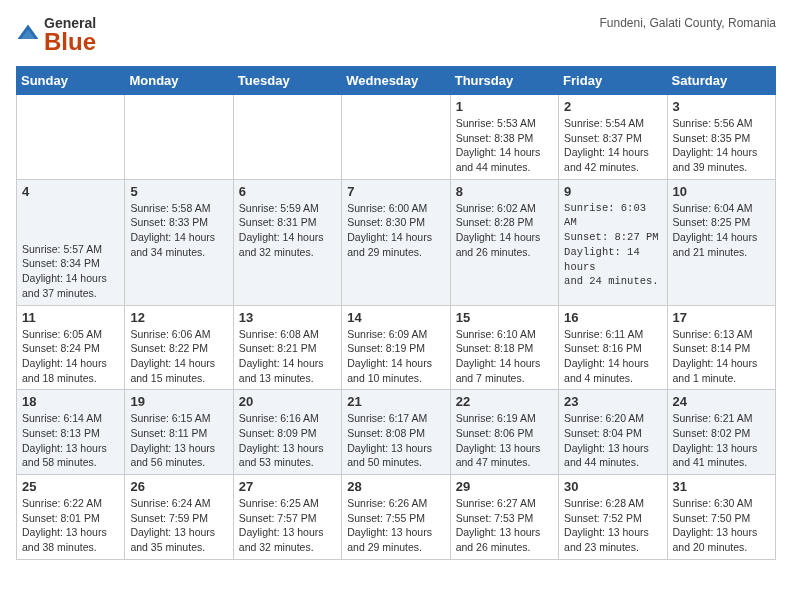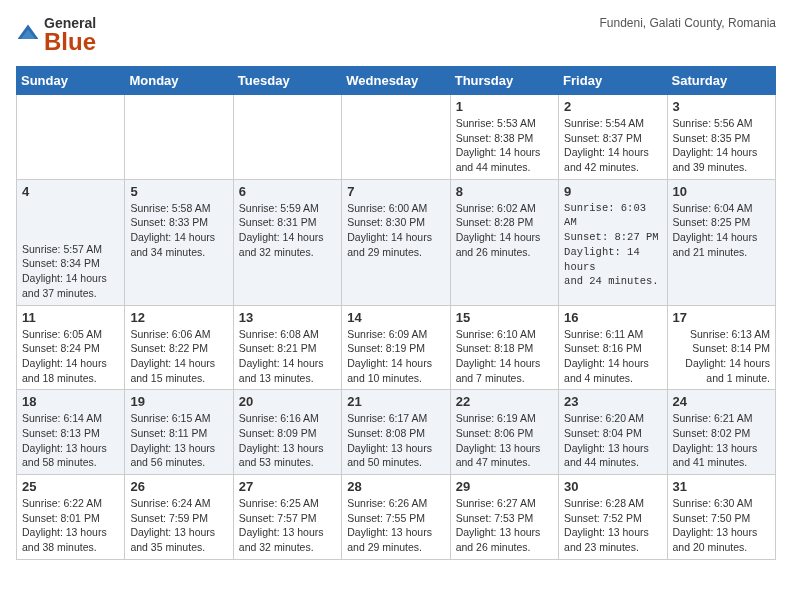--- a/index.html
+++ b/index.html
@@ -241,21 +241,21 @@
         </td>
         <td>
           <span class="day-number">16</span>
           <div class="day-info" style="white-space: pre-line;">Sunrise: 6:11 AM
 Sunset: 8:16 PM
 Daylight: 14 hours
 and 4 minutes.</div>
         </td>
         <td>
           <span class="day-number">17</span>
-          <div class="day-info" style="white-space: pre-line; text-align: right;">Sunrise: 6:13 AM
+          <div class="day-info" style="white-space: pre-line;">Sunrise: 6:13 AM
 Sunset: 8:14 PM
 Daylight: 14 hours
 and 1 minute.</div>
         </td>
       </tr>
       <tr>
         <td>
           <span class="day-number">18</span>
           <div class="day-info" style="white-space: pre-line;">Sunrise: 6:14 AM
 Sunset: 8:13 PM

